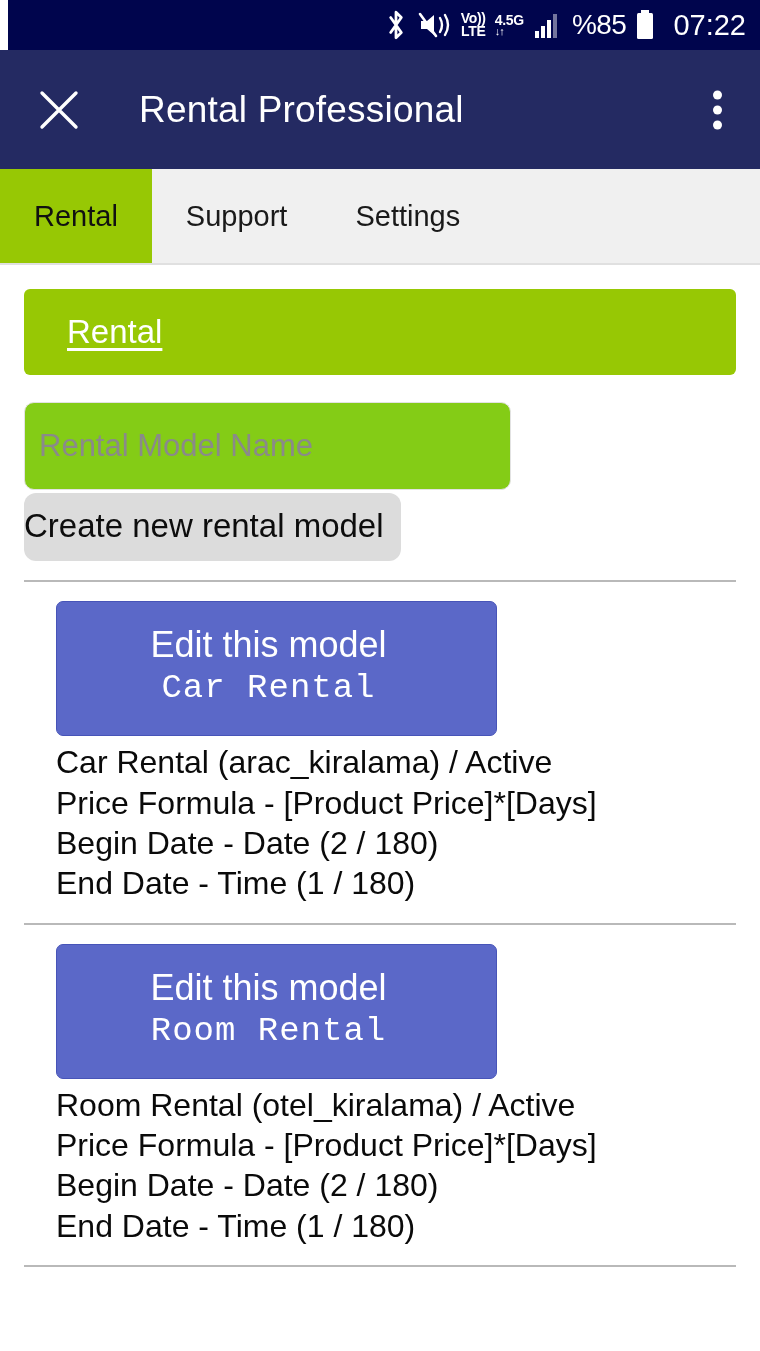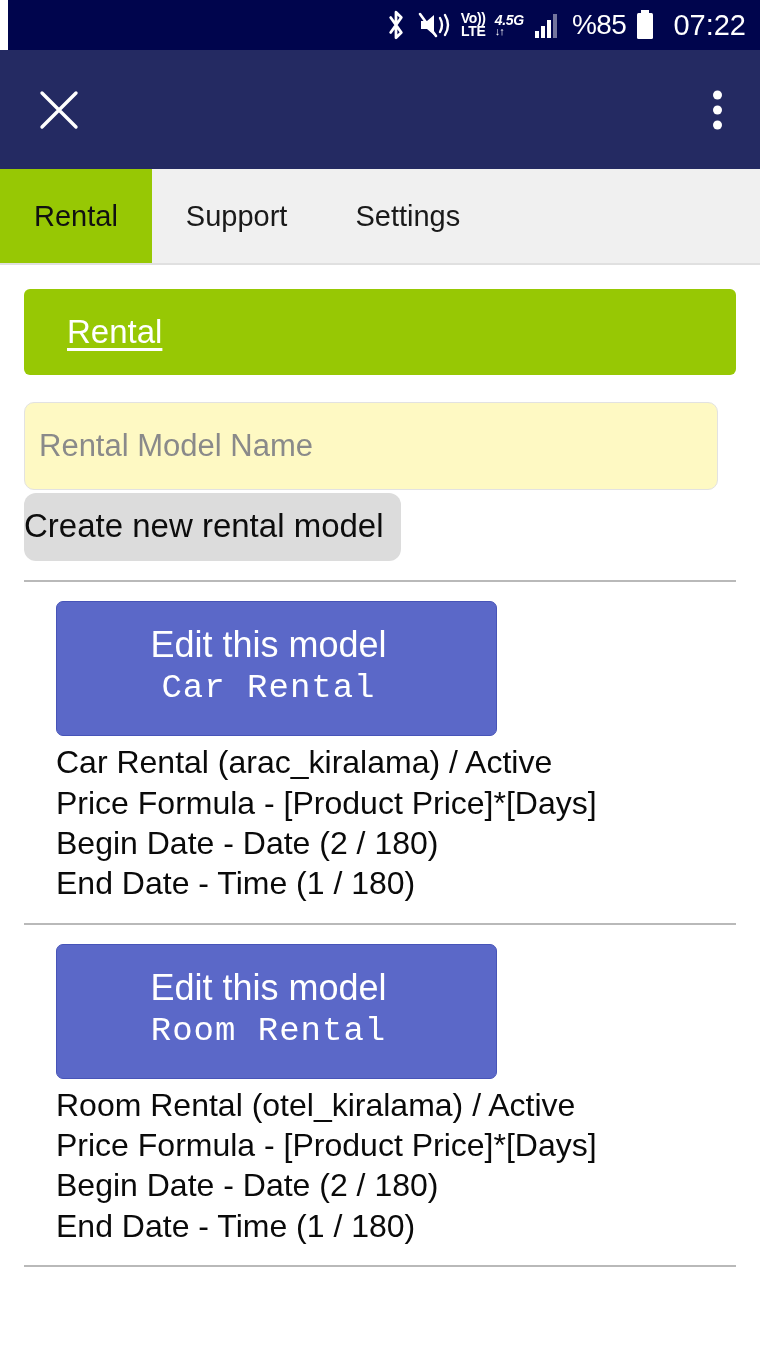--- a/index.html
+++ b/index.html
@@ -36,21 +36,20 @@
     line-height: 0.95;
     font-size: 14px;
     font-weight: bold;
     letter-spacing: -0.3px;
   }
   .net {
     display: flex;
     flex-direction: column;
     align-items: flex-start;
     line-height: 1.0;
-    font-style: italic;
   }
   .net-top { font-size: 14px; font-weight: bold; letter-spacing: -0.3px; }
   .net-bot { font-size: 11px; letter-spacing: -1px; margin-top: -1px; }
 
   .battpct {
     font-size: 28px;
     letter-spacing: -0.5px;
     font-weight: 400;
   }
   .clock {
@@ -136,25 +135,25 @@
   }
   .green-banner a {
     color: #ffffff;
     font-size: 33px;
     text-decoration: underline;
     text-underline-offset: 5px;
   }
 
   .field-wrap { padding: 27px 24px 0 24px; }
   .text-input {
-    width: 694px;
+    width: 487px;
     height: 88px;
     border: 1px solid #e2e2e2;
     border-radius: 10px;
-    background: #fef9c3;
+    background: #84cc16;
     font-size: 31px;
     font-family: "Liberation Sans", sans-serif;
     color: #3c3c3c;
     padding: 0 14px;
     outline: none;
   }
   .text-input::placeholder { color: #8a8a8a; }
 
   .create-btn {
     display: inline-block;
@@ -262,20 +261,21 @@
     <span class="clock">07:22</span>
   </div>
 </div>
 
 <div class="app-header">
   <div class="close-btn">
     <svg width="46" height="46" viewBox="0 0 46 46">
       <path d="M6 6 L40 40 M40 6 L6 40" stroke="#fff" stroke-width="3.4" stroke-linecap="round"></path>
     </svg>
   </div>
+  <div class="app-title">Rental Professional</div>
   <div class="menu-btn">
     <i></i>
     <i></i>
     <i></i>
   </div>
 </div>
 
 <div class="tab-bar">
   <div class="tab active">Rental</div>
   <div class="tab">Support</div>

